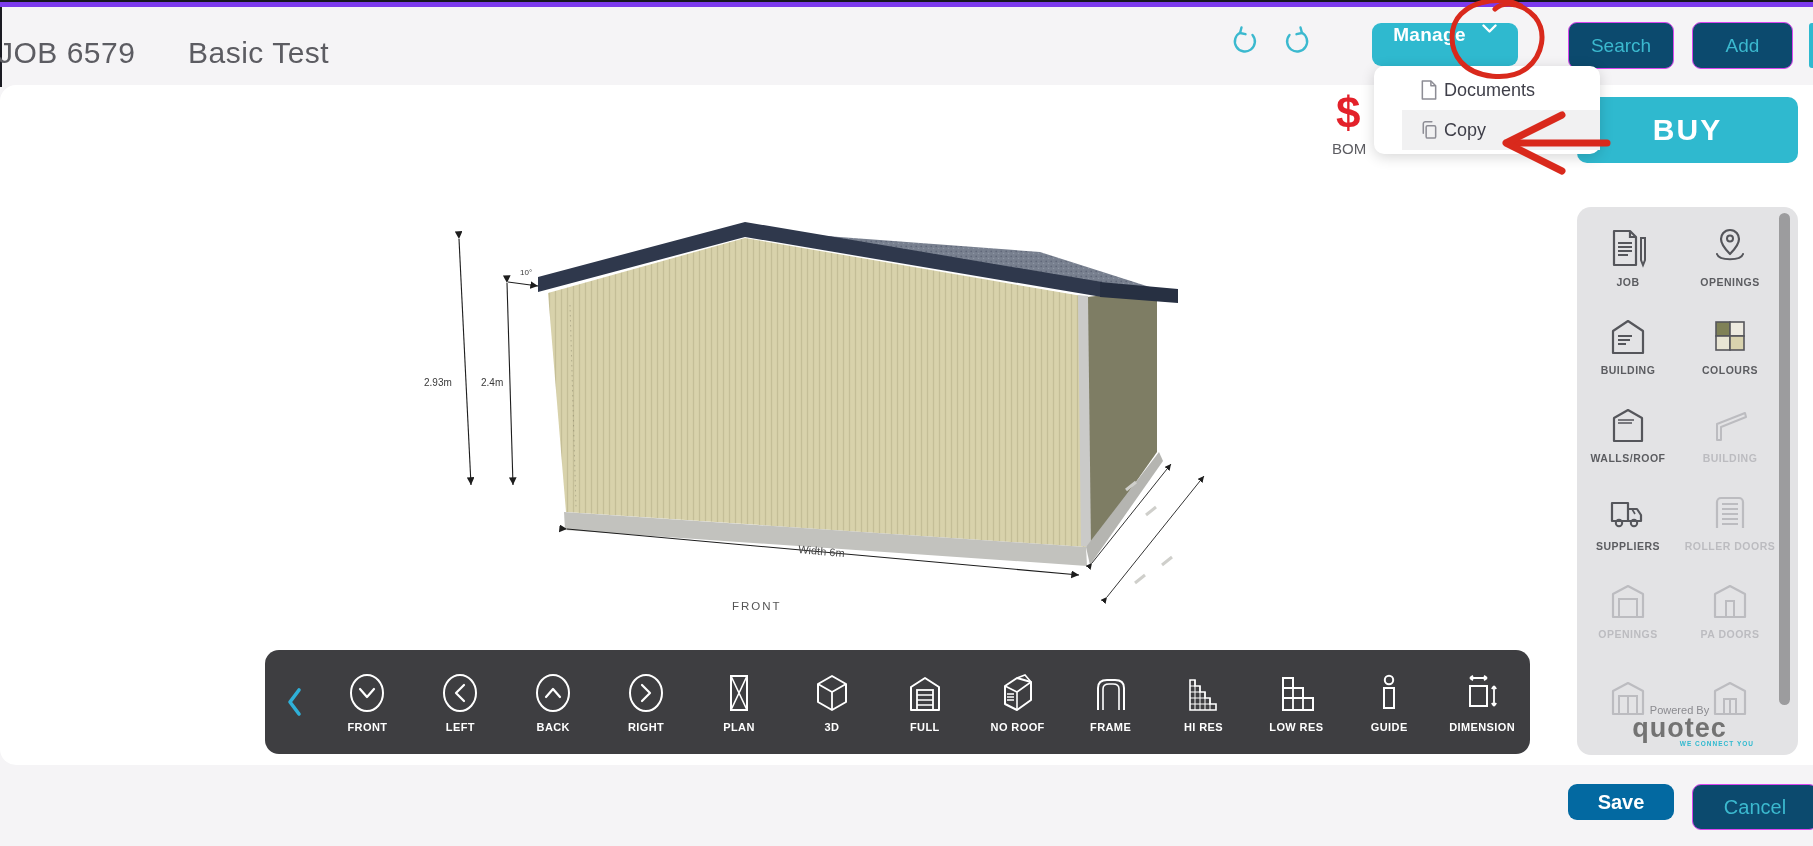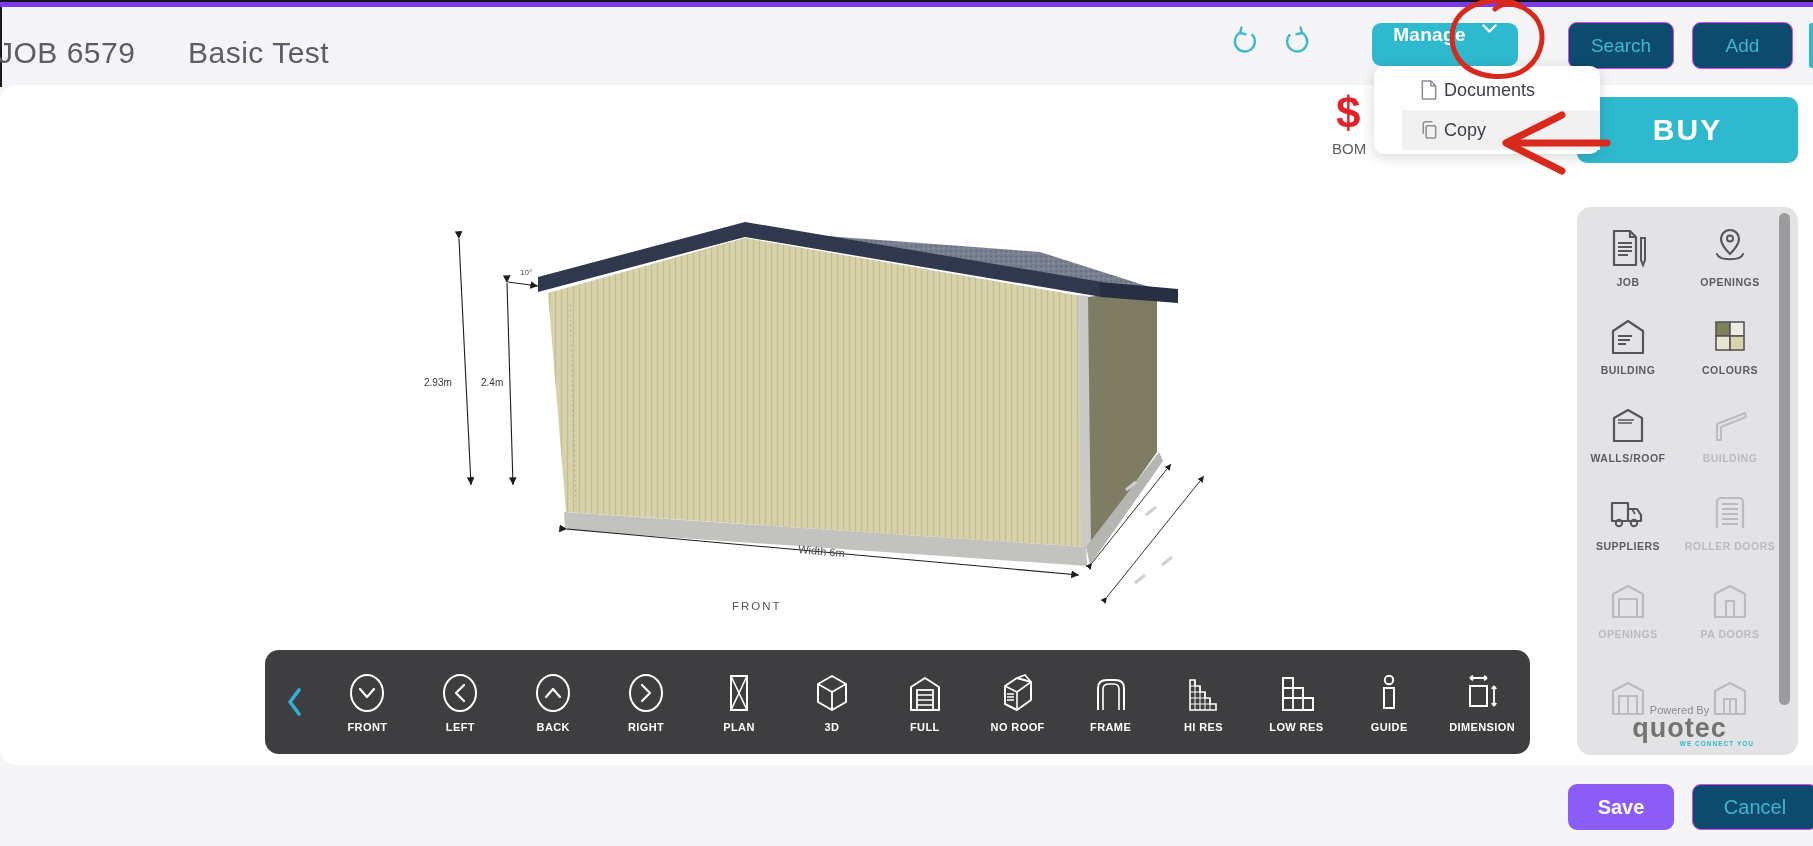--- a/index.html
+++ b/index.html
@@ -69,21 +69,21 @@
 
   
   #view-toolbar{left:265px;top:650px;width:1265px;height:104px;background:#3e3e41;border-radius:14px;z-index:4;
     display:flex;align-items:stretch;padding-left:56px;box-sizing:border-box;}
   #toolbar-back{position:absolute;left:16px;top:34px;width:28px;height:36px;cursor:pointer;}
   .tb-item{width:92.9px;display:flex;flex-direction:column;align-items:center;justify-content:center;color:#fff;cursor:pointer;}
   .tb-item .ticon{width:42px;height:42px;}
   .tb-item .tlbl{margin-top:7px;font-size:11px;font-weight:700;letter-spacing:.4px;}
 
   
-  #save-btn{left:1568px;top:784px;width:106px;height:46px;background:#8b5cf6;border:none;border-radius:9px;
+  #save-btn{left:1568px;top:784px;width:106px;height:36px;background:#0369a1;border:none;border-radius:9px;
     color:#fff;font-size:20px;font-weight:600;cursor:pointer;font-family:inherit;}
   #cancel-btn{left:1692px;top:784px;width:126px;height:46px;font-size:20px;}
 
   
   .annot{z-index:30;pointer-events:none;}
   #annot-circle{left:1443px;top:0px;}
   #annot-arrow{left:1482px;top:106px;}
 </style>
 </head>
 <body>

